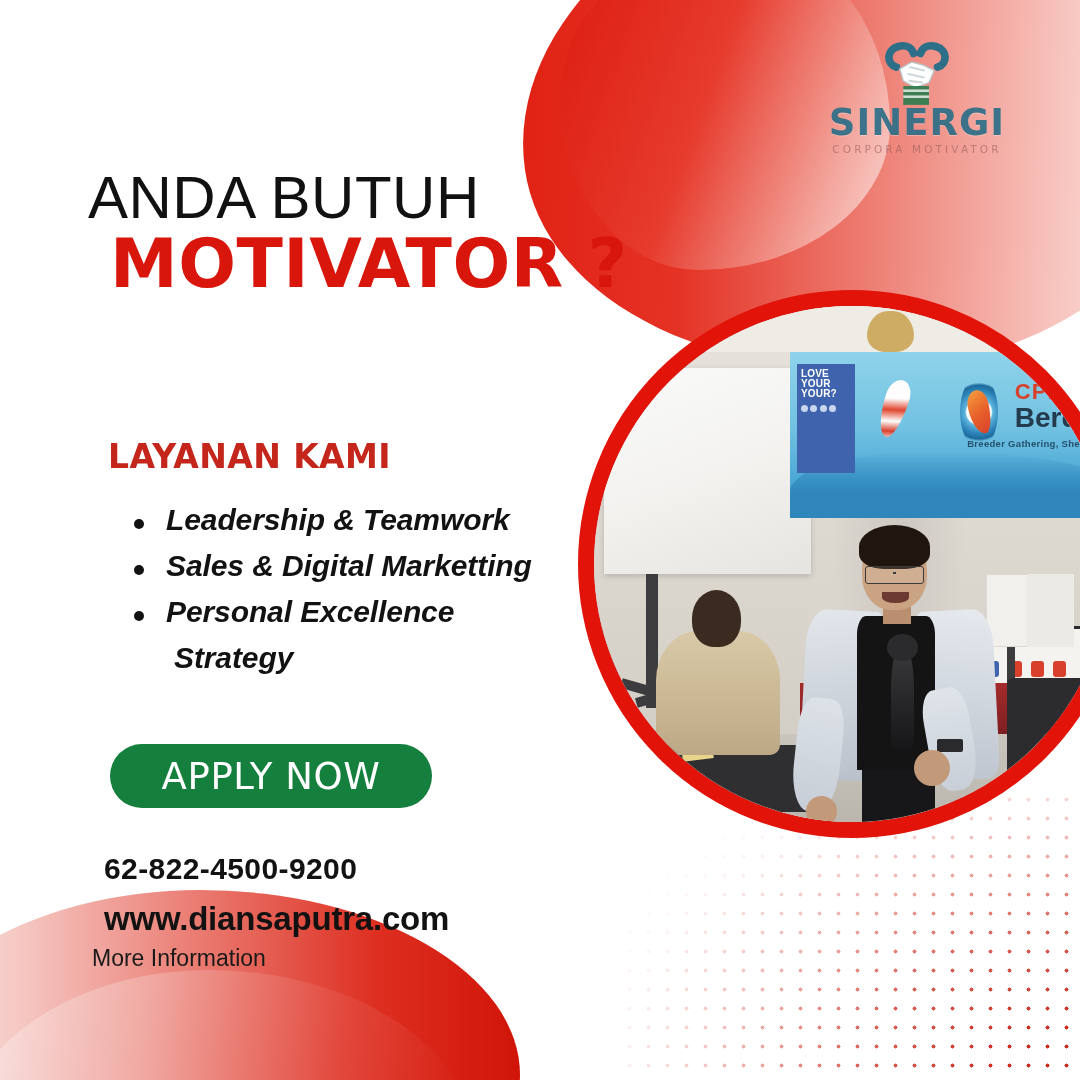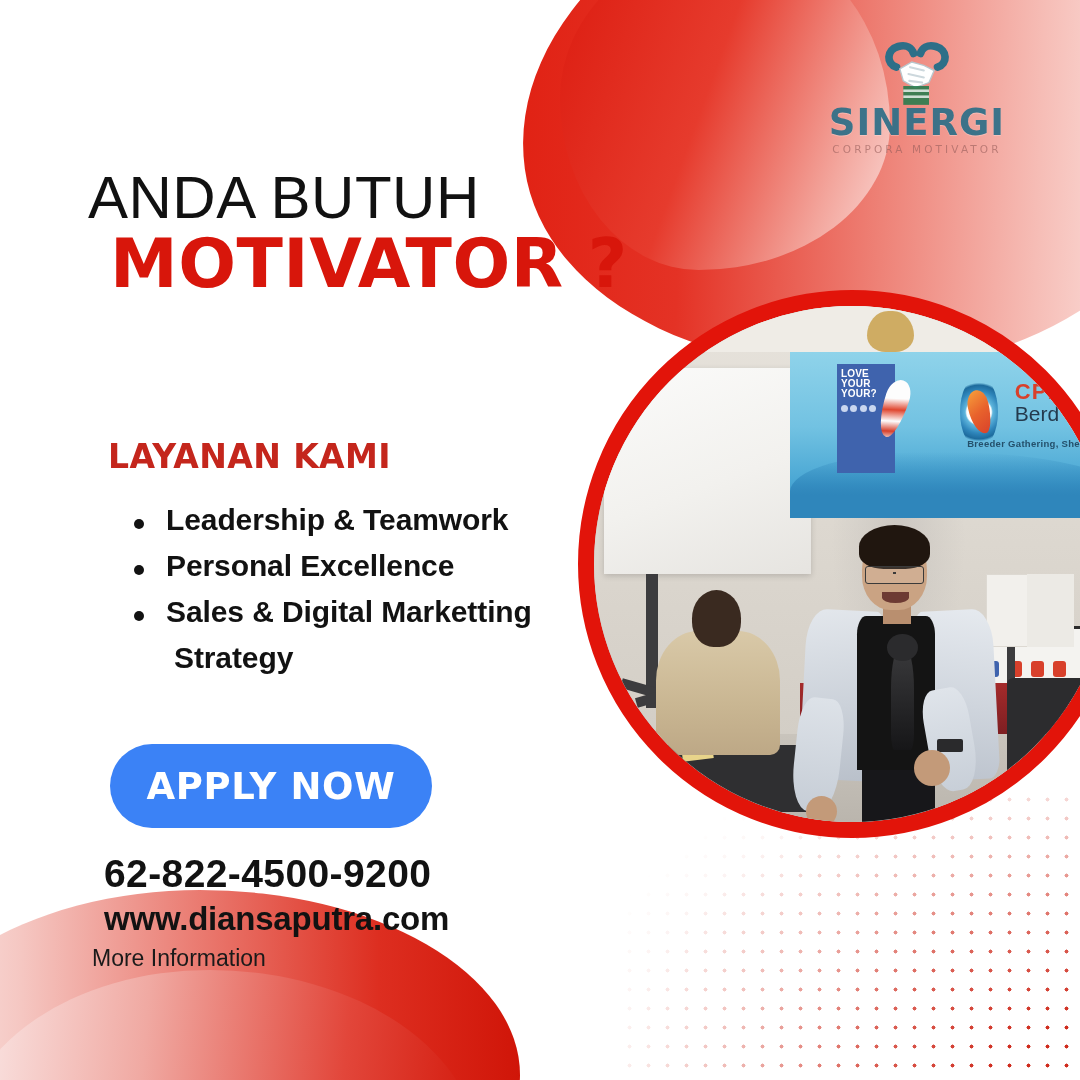--- a/index.html
+++ b/index.html
@@ -119,21 +119,21 @@
     position:absolute; left:38%; top:9%; width:66%; height:32%;
     background:linear-gradient(180deg,#8fd3ea 0%,#72c2e2 45%,#4aa7d4 78%,#2f86bb 100%);
   }
   .ph-banner-wave {
     position:absolute; left:0; bottom:0; width:100%; height:40%;
     background:linear-gradient(180deg, rgba(47,134,187,0) 0%, #2f86bb 65%);
     border-radius:40% 55% 0 0 / 60% 70% 0 0;
   }
   .ph-loveblock {
     position:absolute; left:2%; top:7%; width:17%; height:66%;
-    background:#3f63ad; padding:5px 4px;margin-left:40px;
+    background:#3f63ad; padding:5px 4px;
   }
   .ph-loveblock span {
     display:block; color:#fff; font-weight:bold;
     font-size:10px; line-height:1.02; letter-spacing:.2px;
   }
   .ph-dots { display:flex; gap:2.5px; margin-top:5px; }
   .ph-dots i { width:7px; height:7px; border-radius:50%; background:#c9d6ef; display:block; }
   .ph-koi1 {
     position:absolute; left:27%; top:16%; width:7%; height:36%;
     background:linear-gradient(165deg,#fdfdfd 0%,#fdfdfd 34%,#e0462f 52%,#fdfdfd 70%,#d8402b 86%,#f4f2ef 100%);
@@ -150,21 +150,21 @@
     background:linear-gradient(150deg,#f7a23c 0%,#e8622c 50%,#d8402b 100%);
     border-radius:54% 46% 40% 60% / 36% 34% 66% 64%;
     transform:rotate(-12deg);
   }
   .ph-cpp {
     position:absolute; left:66%; top:16%;
     font-size:22px; font-weight:bold; color:#d8402b; letter-spacing:1px;
   }
   .ph-berd {
     position:absolute; left:66%; top:30%;
-    font-size:21px; font-weight:normal; color:#243a4d;text-align:center;
+    font-size:28px; font-weight:bold; color:#243a4d;text-align:center;
   }
   .ph-bannersub {
     position:absolute; left:52%; top:52%;
     font-size:9.5px; font-weight:bold; color:#24506b; letter-spacing:.3px;
     white-space:nowrap;
   }
   .ph-sponsor {
     position:absolute; left:70%; top:62%; width:32%; height:16%;
     background:#f4f3f0; border-top:3px solid #2b2b2b;
     display:flex; align-items:center; gap:7%; padding-left:6%;
@@ -335,42 +335,43 @@
   .svc-list {
     position:absolute; left:128px; top:497px;
     list-style:none;
   }
   .svc-list li {
     position:relative;
     font-size:30px; font-weight:bold; color:#121212;
     line-height:1.53; padding-left:38px;
     letter-spacing:-.1px;
     max-width:470px;
+    font-style:italic;
   }
   .svc-list li::before {
     content:""; position:absolute; left:6px; top:22px;
     width:10px; height:10px; background:#121212; border-radius:50%;
   }
   .svc-list li.cont::before { display:none; }
   .svc-list li.cont { padding-left:46px; }
 
   .cta {
     position:absolute; left:110px; top:744px;
-    width:322px; height:84px;
-    background:#3b82f6;
+    width:322px; height:64px;
+    background:#15803d;
     border:none; border-radius:42px;
-    color:#ffffff; font-size:37px; font-weight:bold;
+    color:#ffffff; font-size:37px; font-weight:normal;
     letter-spacing:.6px; cursor:pointer;
     font-family:"DejaVu Sans", sans-serif;
     display:flex; align-items:center; justify-content:center;
   }
 
   .phone {
     position:absolute; left:104px; top:852px;
-    font-size:39px; font-weight:bold; color:#121212; letter-spacing:.4px;
+    font-size:30px; font-weight:bold; color:#121212; letter-spacing:.4px;
   }
   .web {
     position:absolute; left:104px; top:900px;
     font-size:33px; font-weight:bold; color:#121212; letter-spacing:-.2px;
   }
   .more {
     position:absolute; left:92px; top:945px;
     font-size:23px; font-weight:normal; color:#1a1a1a;
   }
 </style>
@@ -474,22 +475,22 @@
     </div>
   </div>
 
   <div class="content">
     <div class="h-anda">ANDA BUTUH</div>
     <div class="h-motivator">MOTIVATOR ?</div>
 
     <div class="svc-title">LAYANAN KAMI</div>
     <ul class="svc-list">
       <li>Leadership &amp; Teamwork</li>
+      <li>Sales &amp; Digital Marketting</li>
       <li>Personal Excellence</li>
-      <li>Sales &amp; Digital Marketting</li>
       <li class="cont">Strategy</li>
     </ul>
 
     <button class="cta">APPLY NOW</button>
 
     <div class="phone">62-822-4500-9200</div>
     <div class="web">www.diansaputra.com</div>
     <div class="more">More Information</div>
   </div>
 

